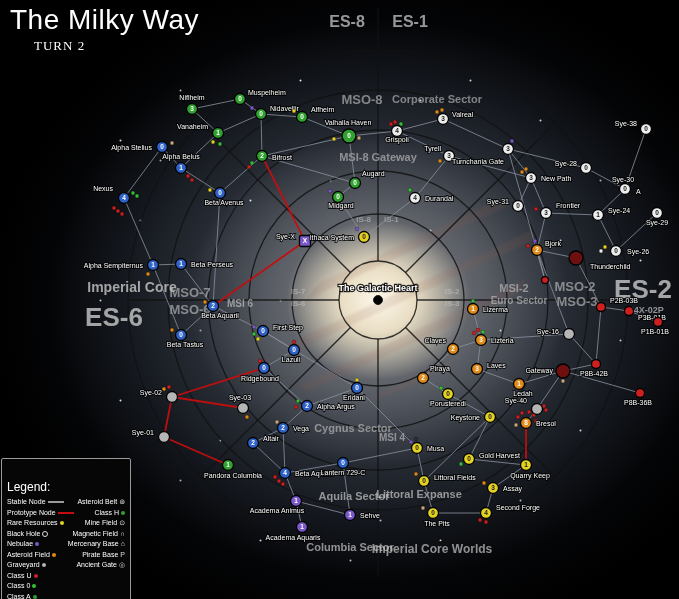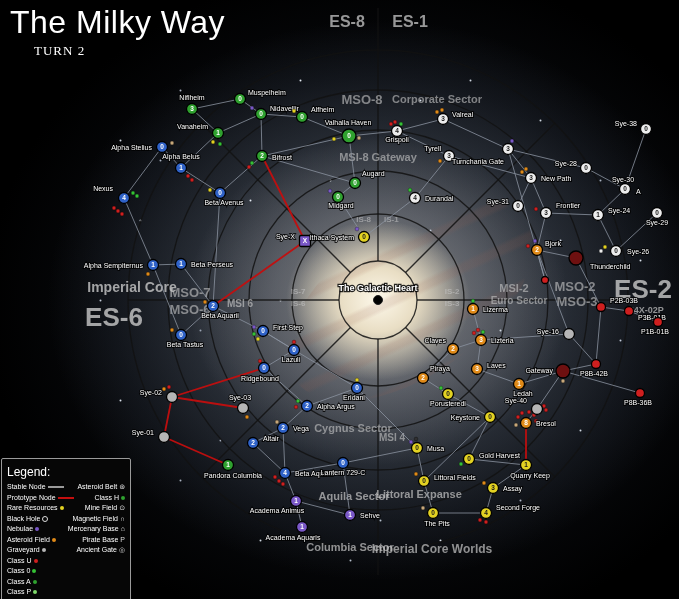--- a/index.html
+++ b/index.html
@@ -21,37 +21,37 @@
       540px 120px 0 .5px #cfd6e0,600px 180px 0 .5px #aab2c0,640px 260px 0 .5px #dbe2ec,
       620px 340px 0 .5px #c2cad8,580px 430px 0 .5px #cfd6e0,520px 500px 0 .5px #aeb6c4,
       440px 540px 0 .5px #dbe2ec,350px 560px 0 .5px #b6bfcc,260px 540px 0 .5px #cfd6e0,
       180px 480px 0 .5px #aab2c0,120px 400px 0 .5px #dbe2ec,100px 300px 0 .5px #c2cad8,
       140px 220px 0 .5px #cfd6e0,220px 440px 0 .5px #aeb6c4,300px 80px 0 .5px #e6ecf4,
       380px 520px 0 .5px #b6bfcc,470px 80px 0 .5px #cfd6e0,560px 240px 0 .5px #dbe2ec,
       200px 330px 0 .5px #9aa3b2,330px 180px 0 .5px #e6ecf4,430px 230px 0 .5px #c2cad8,
       500px 330px 0 .5px #cfd6e0,280px 300px 0 .5px #dbe2ec,160px 160px 0 .5px #aab2c0;}
   
   .hdr{position:absolute;left:10px;top:4px;color:#fff;z-index:5;}
-  .hdr h1{margin:0;font-size:32px;font-weight:400;letter-spacing:.5px;}
+  .hdr h1{margin:0;font-size:28px;font-weight:400;letter-spacing:.5px;}
   .hdr .turn{margin:2px 0 0 24px;font-size:13px;letter-spacing:1px;font-family:Liberation Serif, serif;}
   
   svg{position:absolute;left:0;top:0;z-index:2;}
   .ring{fill:none;stroke:#121212;stroke-width:1.3;opacity:.85;}
   .spoke{stroke:#121212;stroke-width:1.4;opacity:.85;}
   .edge{stroke:#8b93a0;stroke-width:1;opacity:.8;}
   .edge.proto{stroke:#c40e0e;stroke-width:1.8;opacity:.95;}
   text.sector{fill:#c9c9c9;font-weight:bold;}
   text.nlabel{fill:#fff;font-size:7px;stroke:#000;stroke-width:2px;paint-order:stroke;stroke-opacity:.8;}
   text.nnum{font-size:6.5px;font-weight:bold;text-anchor:middle;}
   text.center-label{fill:#fff;font-size:9px;font-weight:bold;text-anchor:middle;
     stroke:#000;stroke-width:2.4px;paint-order:stroke;stroke-opacity:.85;}
   
   .legend{position:absolute;left:1px;top:458px;width:118px;z-index:6;background:#060606;
     border:1px solid #9a9a9a;border-radius:2px;color:#fff;padding:3px 5px 5px 5px;font-size:7px;line-height:1.5;}
-  .legend h2{margin:1px 0 1px 0;font-size:12px;font-weight:400;}
+  .legend h2{margin:16px 0 1px 0;font-size:12px;font-weight:400;}
   .lg-row{display:flex;justify-content:space-between;align-items:center;}
   .lg-item{display:flex;align-items:center;gap:2px;white-space:nowrap;}
   .dot{display:inline-block;width:4px;height:4px;border-radius:50%;}
   .ringg{display:inline-block;width:4px;height:4px;border-radius:50%;border:1px solid #ddd;}
   .line{display:inline-block;width:16px;height:2px;background:#9a9a9a;}
   .line.red{background:#c40e0e;}
   .glyph{font-size:7px;color:#ddd;}
 </style>
 </head>
 <body>

